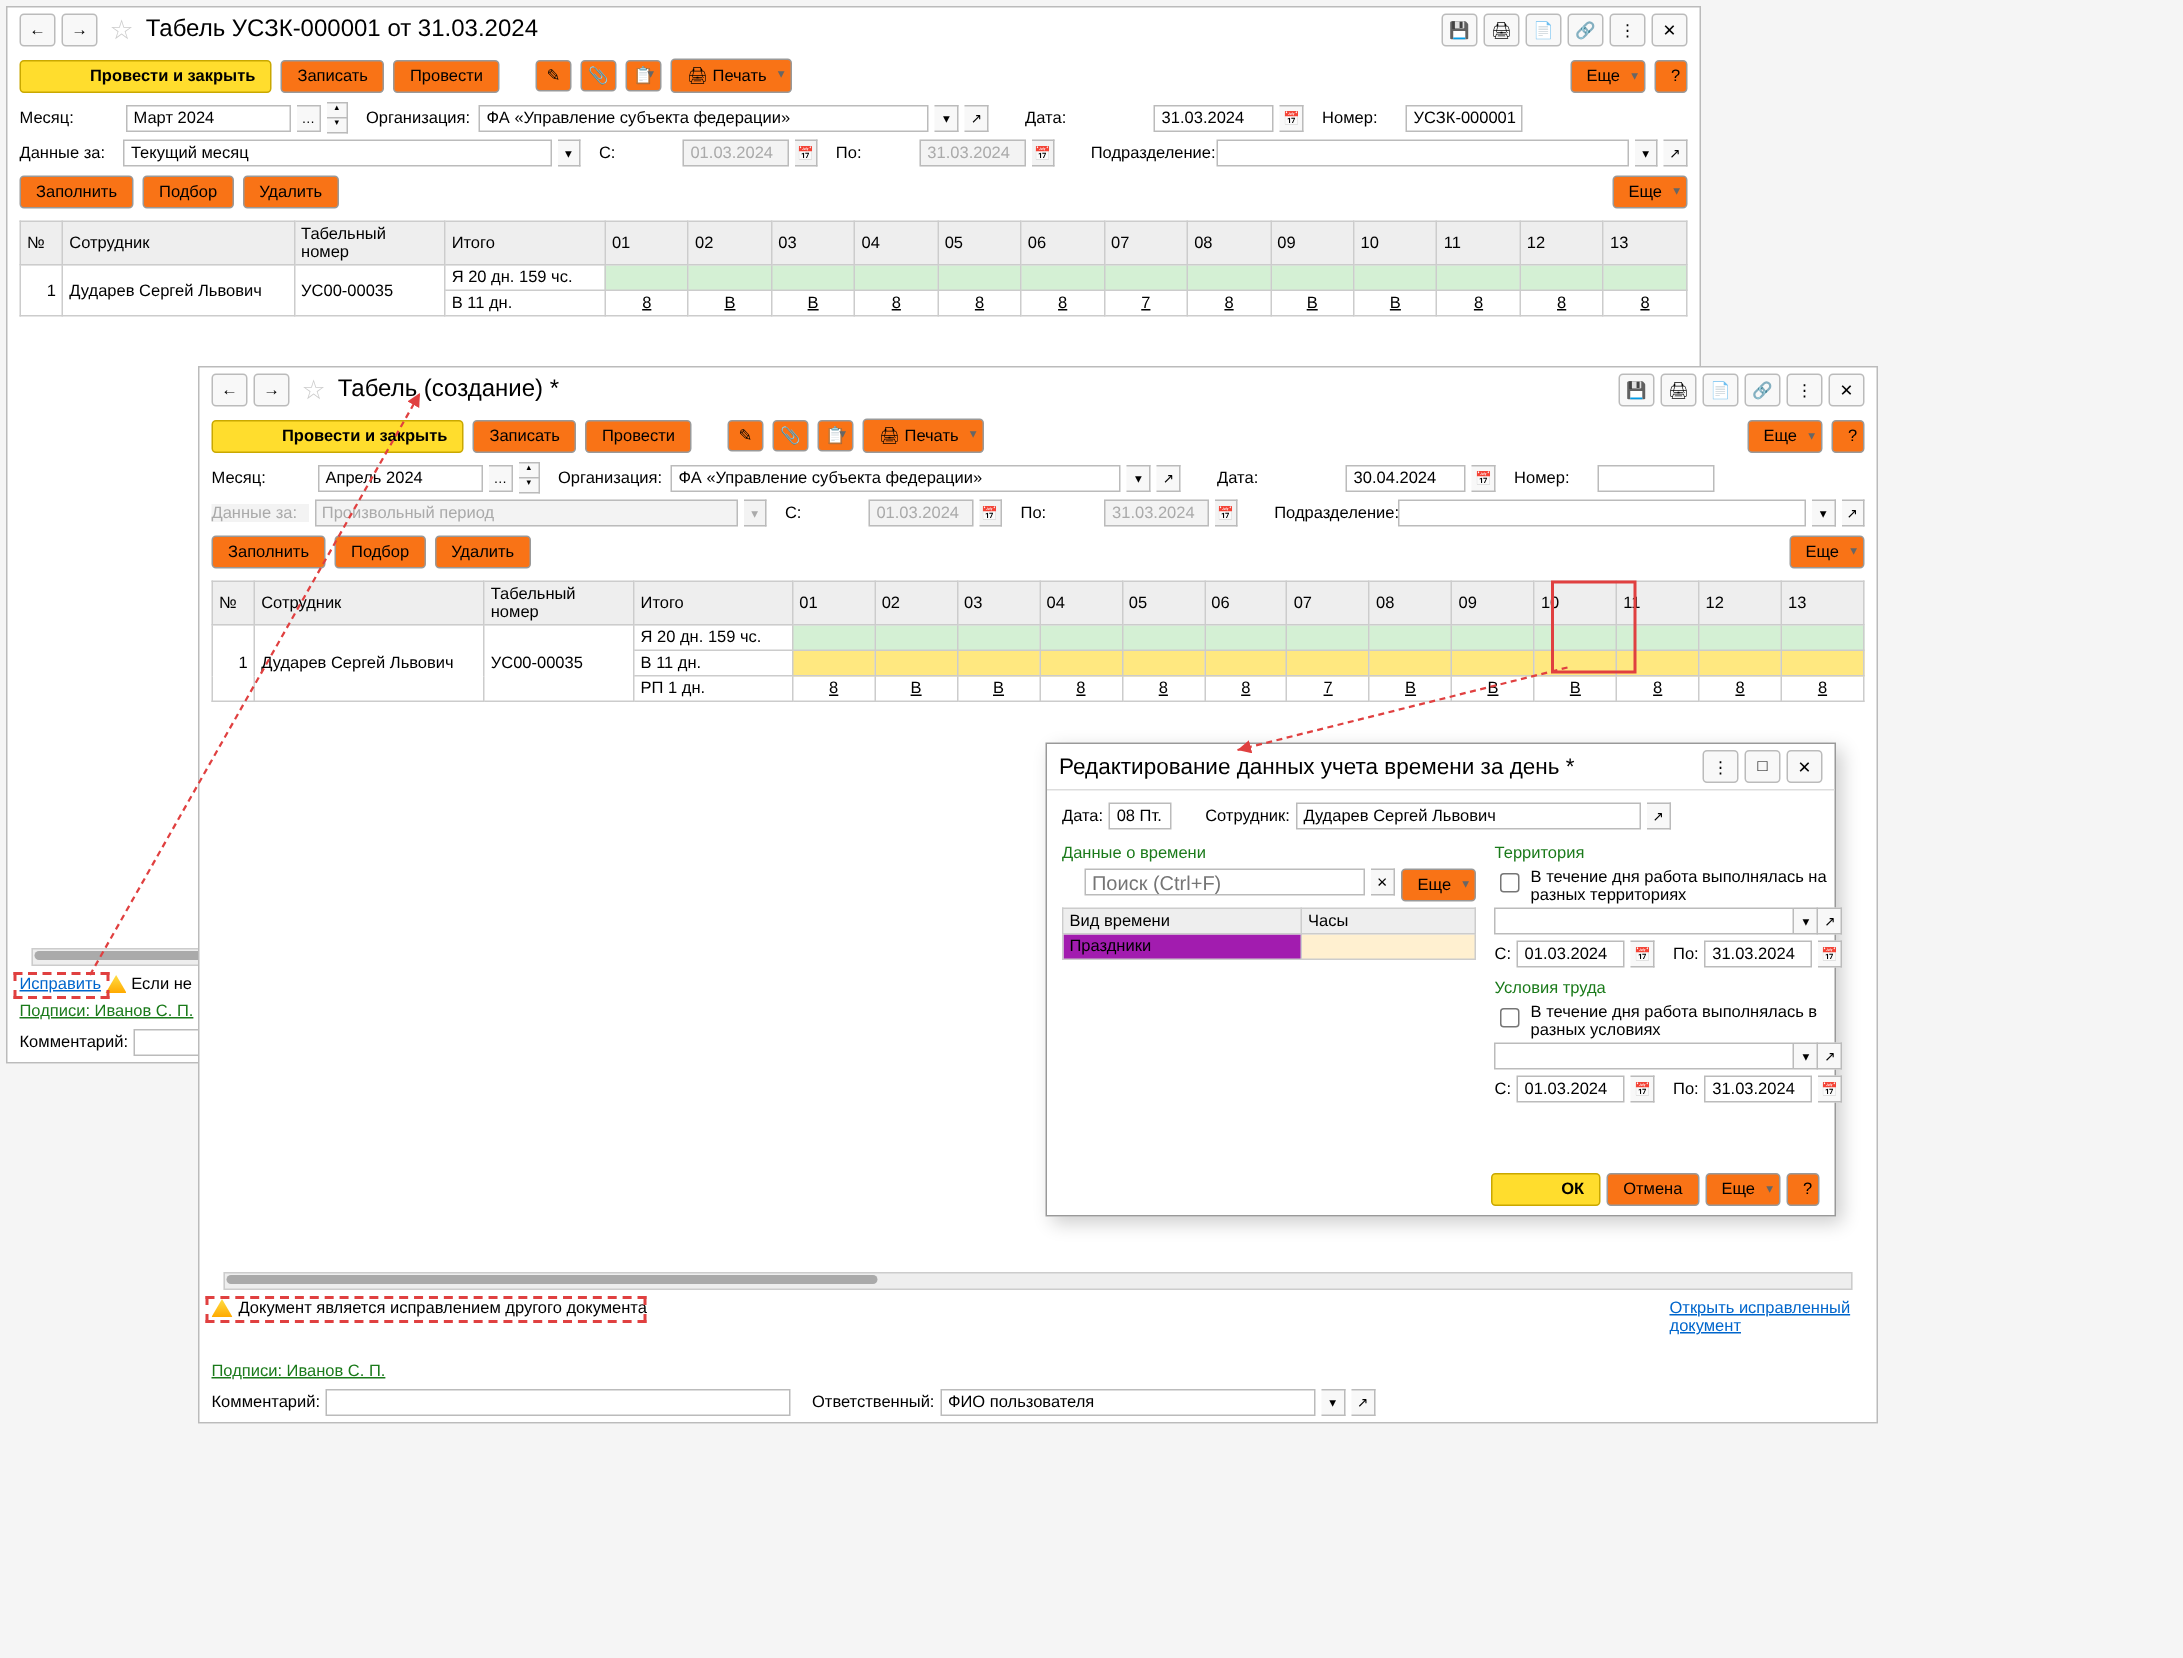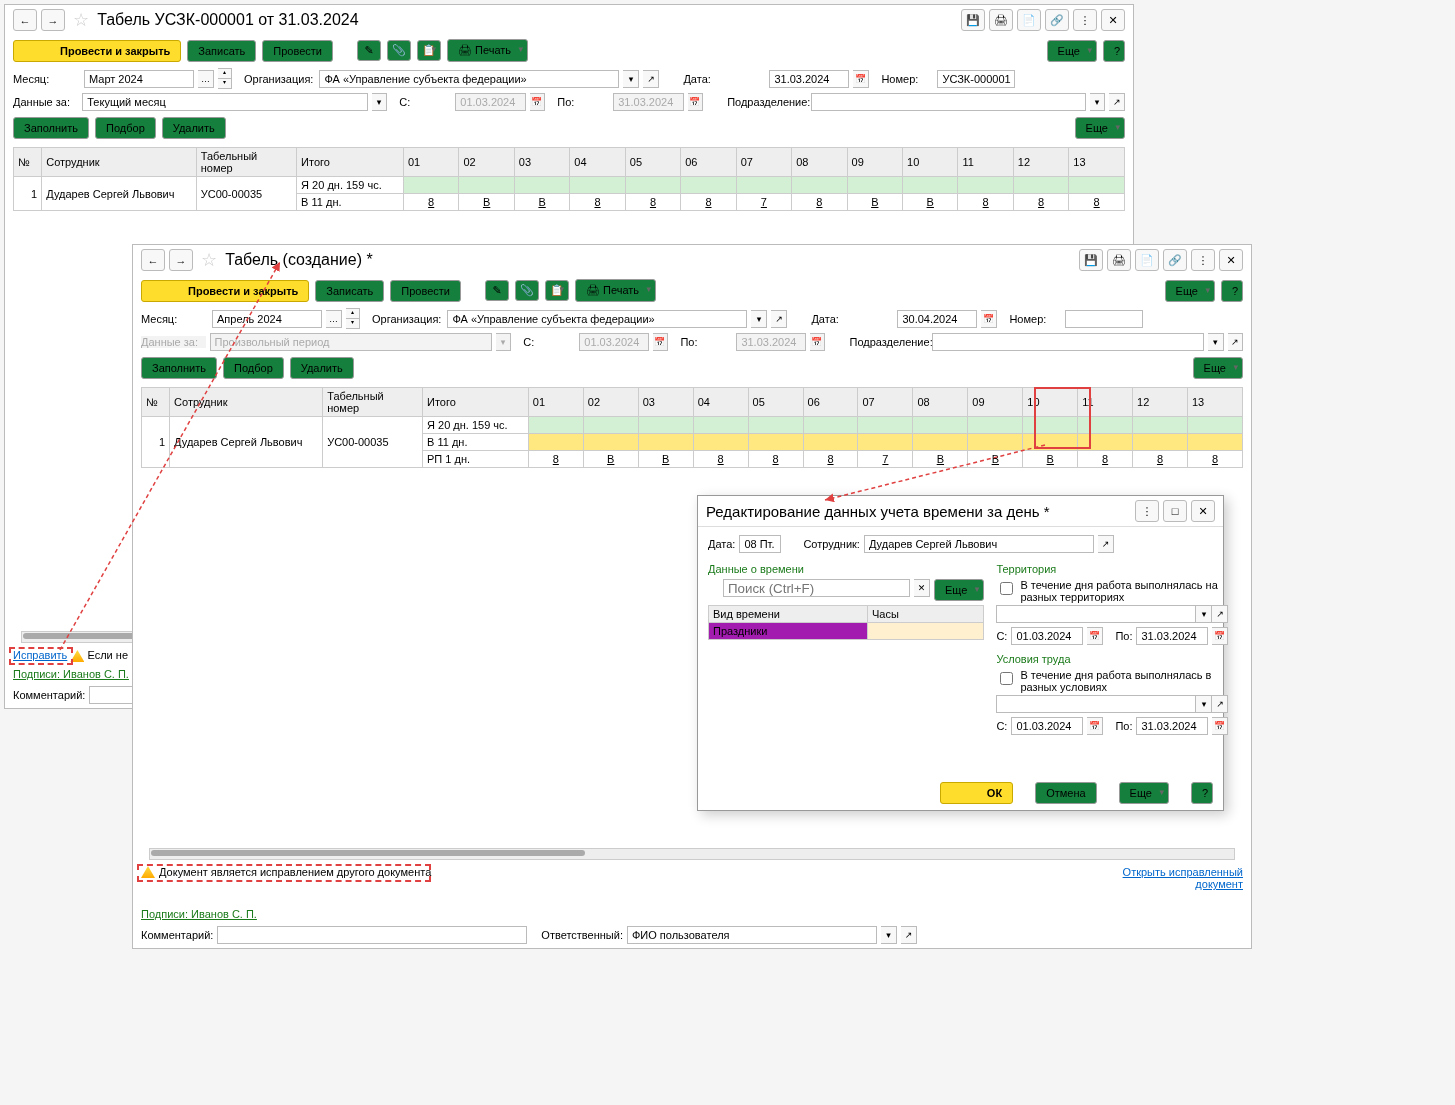--- a/index.html
+++ b/index.html
@@ -47,21 +47,21 @@
     flex: 1;
   }
   .toolbar {
     display: flex;
     align-items: center;
     padding: 4px 8px;
     gap: 6px;
   }
   .btn {
     border: 1px solid #999;
-    background: #15803d;
+    background: #f97316;
     padding: 4px 10px;
     border-radius: 3px;
     cursor: pointer;
     font-size: 11px;
   }
   .btn.primary {
     background: #ffdd2d;
     border-color: #c9a800;
     font-weight: bold;
     padding-left: 46px;
@@ -481,21 +481,21 @@
     </table>
 
   <div style="position:absolute; bottom:4px; left:8px; right:8px;">
     <div class="scroll-stub">
         <div class="scroll-thumb" style="left:1px; width:40%"></div>
       </div>
     <div style="margin-top:6px; display:flex;">
       <span class="warn-icon"></span>
       <span style="margin-left:4px">Документ является исправлением другого документа</span>
       <span class="float-right"></span>
-      <span class="link blue" style="text-align:right; width:130px; display:inline-block">Открыть исправленный документ</span>
+      <span class="link blue" style="width:130px; display:inline-block">Открыть исправленный документ</span>
     </div>
     <div class="red-box-annot" style="left:-4px; top:18px; width:290px; height:14px;"></div>
     <div style="margin-top:18px">
       <span class="link">Подписи: Иванов С. П.</span>
     </div>
     <div style="margin-top:6px; display:flex; align-items:center; gap:4px;">
       <span>Комментарий:</span>
       <input class="text-input" style="width: 310px;">
       <span style="margin-left:10px">Ответственный:</span>
       <span class="text-input" style="width:250px">ФИО пользователя</span>
@@ -574,21 +574,21 @@
         <div class="form-row" style="padding:4px 0">
           <span>С:</span>
           <span class="text-input" style="width:72px">01.03.2024</span>
           <span class="input-btn">📅</span>
           <span style="margin-left:8px">По:</span>
           <span class="text-input" style="width:72px">31.03.2024</span>
           <span class="input-btn">📅</span>
         </div>
       </div>
     </div>
-    <div style="display:flex; justify-content:flex-end; gap:22px; margin-top:8px;">
+    <div style="display:flex; justify-content:flex-end; gap:4px; margin-top:8px;">
       <button class="btn primary">ОК</button>
       <button class="btn">Отмена</button>
       <button class="btn dropdown-btn">Еще</button>
       <button class="btn" style="width:22px">?</button>
     </div>
   </div>
 </div>
 
 <svg style="position:absolute; left:0; top:0; width:1455px; height:1105px; pointer-events:none; z-index:200">
   <defs>

